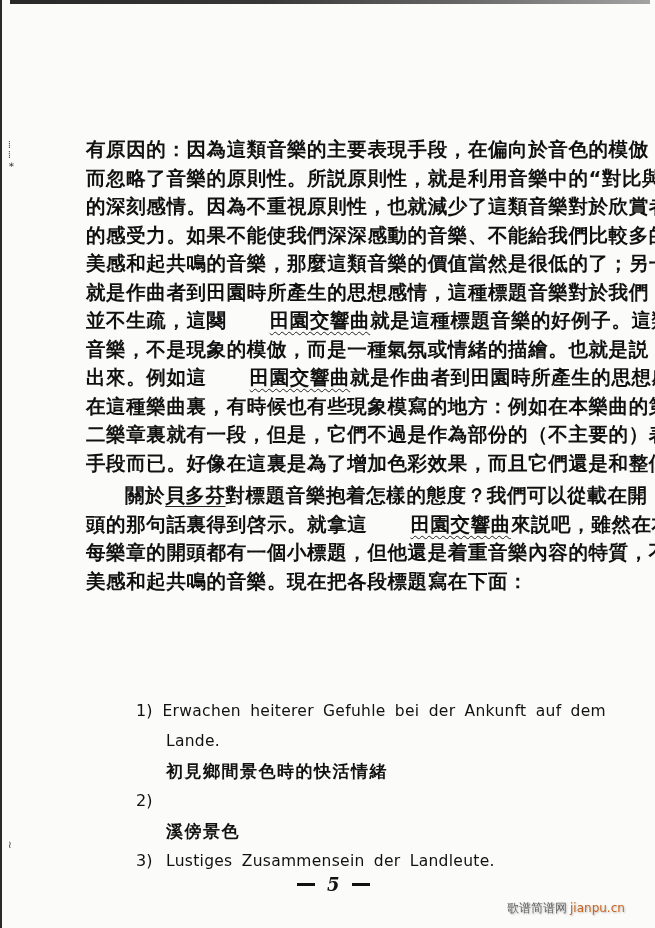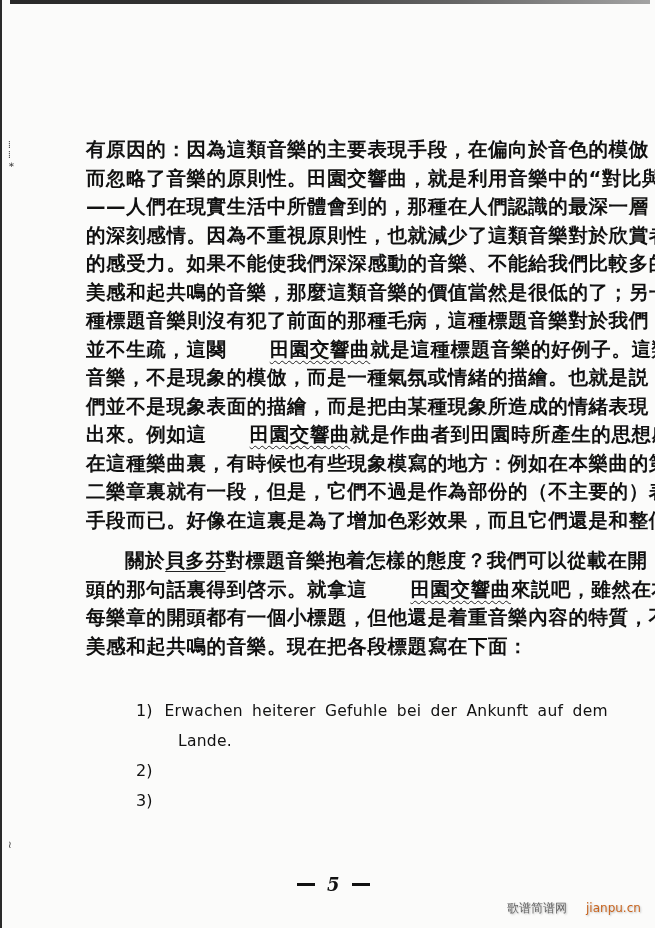--- a/index.html
+++ b/index.html
@@ -89,21 +89,20 @@
   .list-num {
     width: 30px;
     font-family: "DejaVu Sans", "Liberation Sans", sans-serif;
     font-size: 16px;
   }
   .list-text {
     font-family: "DejaVu Sans", "Liberation Sans", sans-serif;
     font-size: 15.5px;
     letter-spacing: 0.3px;
     word-spacing: 4px;
-    margin-left: 12px;
   }
   .list-cont {
     padding-left: 30px;
     align-items: center;
   }
   .list-cn {
     padding-left: 30px;
     font-family: "DejaVu Sans", "Liberation Sans", sans-serif;
     font-weight: bold;
     font-size: 17px;
@@ -132,73 +131,74 @@
     left: 505px;
     top: 900px;
     font-size: 12px;
     font-family: "DejaVu Sans", "Liberation Sans", sans-serif;
     color: #666;
     white-space: nowrap;
     text-shadow: 1px 1px 2px #bbb;
   }
   .watermark .domain {
     color: #c8641e;
-    margin-left: 19px;
+    margin-left: 3px;
   }
 </style>
 </head>
 <body>
 
 <div class="page">
   <div class="top-edge"></div>
 
   <div class="margin-mark" style="top:140px;">⁞<br>⁞<br>∗</div>
   <div class="margin-mark" style="top:840px;">≀</div>
 
   <div class="body-text">
     <div class="line">有原因的：因為這類音樂的主要表現手段，在偏向於音色的模倣，</div>
-    <div class="line">而忽略了音樂的原則性。田園交響曲，就是利用音樂中的“對比與</div>
-    <div class="line">——人們在現實生活中所體會到的，那種在人們認識的最深一層</div>
+    <div class="line">而忽略了音樂的原則性。所説原則性，就是利用音樂中的“對比與</div>
     <div class="line">的深刻感情。因為不重視原則性，也就減少了這類音樂對於欣賞者</div>
     <div class="line">的感受力。如果不能使我們深深感動的音樂、不能給我們比較多的</div>
     <div class="line">美感和起共鳴的音樂，那麼這類音樂的價值當然是很低的了；另一</div>
-    <div class="line">種標題音樂則沒有犯了前面的那種毛病，這種標題音樂對於我們</div>
+    <div class="line">就是作曲者到田園時所產生的思想感情，這種標題音樂對於我們</div>
 
     <div class="line"><span>並不生疏，這闋</span><span class="wavy">田園交響曲</span><span>就是這種標題音樂的好例子。這類標題</span></div>
 
     <div class="line">音樂，不是現象的模倣，而是一種氣氛或情緒的描繪。也就是説：它</div>
-    <div class="line">們並不是現象表面的描繪，而是把由某種現象所造成的情緒表現</div>
 
     <div class="line"><span>出來。例如這</span><span class="wavy">田園交響曲</span><span>就是作曲者到田園時所產生的思想感情。</span></div>
 
     <div class="line">在這種樂曲裏，有時候也有些現象模寫的地方：例如在本樂曲的第</div>
     <div class="line">二樂章裏就有一段，但是，它們不過是作為部份的（不主要的）表現</div>
     <div class="line">手段而已。好像在這裏是為了增加色彩效果，而且它們還是和整個</div>
 
-    <div class="line indent" style="margin-top:12px;"><span>關於</span><span class="straight">貝多芬</span><span>對標題音樂抱着怎樣的態度？我們可以從載在開</span></div>
+    <div class="line indent" style="margin-top:4px;"><span>關於</span><span class="straight">貝多芬</span><span>對標題音樂抱着怎樣的態度？我們可以從載在開</span></div>
     <div class="line"><span>頭的那句話裏得到啓示。就拿這</span><span class="wavy">田園交響曲</span><span>來説吧，雖然在本樂曲</span></div>
     <div class="line">每樂章的開頭都有一個小標題，但他還是着重音樂內容的特質，不</div>
     <div class="line last">美感和起共鳴的音樂。現在把各段標題寫在下面：</div>
   </div>
 
   <div class="list">
     <div class="list-item-row">
       <span class="list-num">1)</span>
       <span class="list-text">Erwachen heiterer Gefuhle bei der Ankunft auf dem</span>
     </div>
     <div class="list-item-row list-cont">
       <span class="list-text">Lande.</span>
     </div>
+    <div class="list-item-row list-cn">初見鄉間景色時的快活情緒</div>
 
     <div class="list-item-row">
       <span class="list-num">2)</span>
     </div>
+    <div class="list-item-row list-cn">溪傍景色</div>
 
     <div class="list-item-row">
       <span class="list-num">3)</span>
+      <span class="list-text">Lustiges Zusammensein der Landleute.</span>
     </div>
   </div>
 
   <div class="page-number">
     <span class="dash"></span>
     <span>5</span>
     <span class="dash"></span>
   </div>
 
   <div class="watermark">

